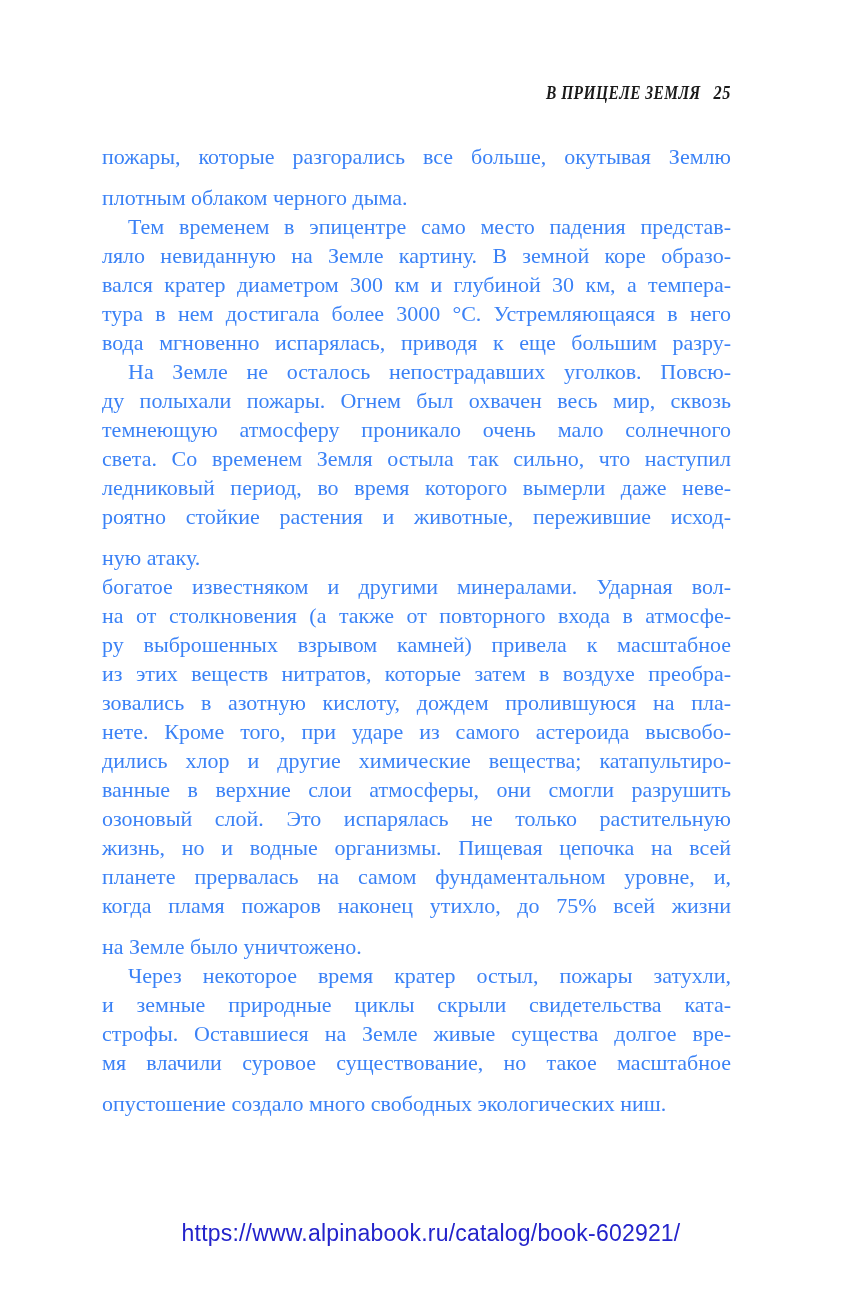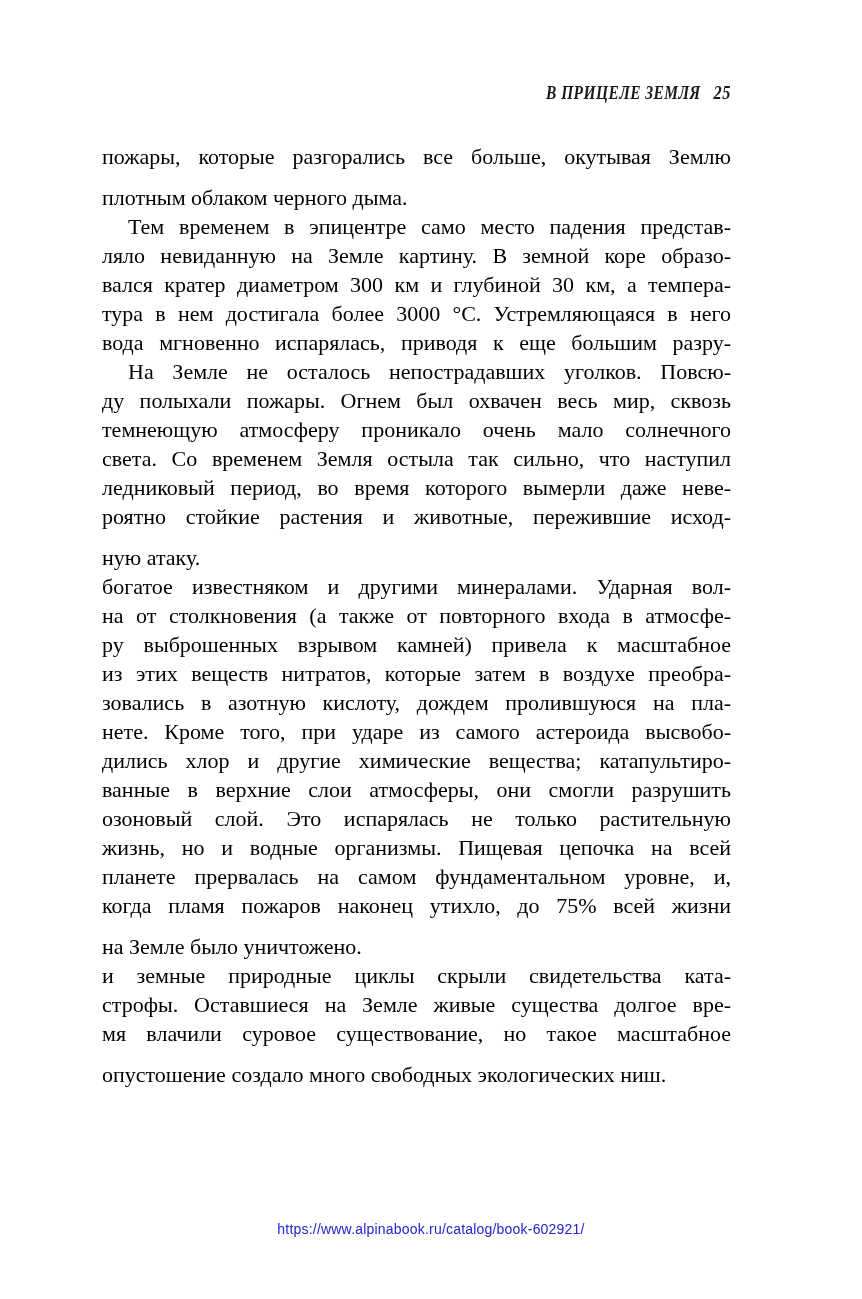--- a/index.html
+++ b/index.html
@@ -35,21 +35,21 @@
   }
   .running-header .page-num {
     margin-left: 15px;
     font-size: 19px;
   }
   .text-column {
     position: absolute;
     top: 142px;
     left: 102px;
     width: 629px;
-    color: #000000;
+    color: #3b82f6;
     font-family: "Liberation Serif", serif;
     font-size: 22px;
     line-height: 29px;
   }
   .para {
     margin: 0;
     padding: 0;
   }
   .line {
     text-align: justify;
@@ -67,21 +67,21 @@
   }
   .footer-link-wrap {
     position: absolute;
     top: 1220px;
     left: 0;
     width: 862px;
     text-align: center;
   }
   .footer-link {
     font-family: "Liberation Sans", sans-serif;
-    font-size: 14px;
+    font-size: 23px;
     color: #2323cb;
     text-decoration: none;
     letter-spacing: 0.2px;
   }
 </style>
 </head>
 <body>
 
 <div class="page">
 
@@ -120,20 +120,21 @@
         <div class="line">нете. Кроме того, при ударе из самого астероида высвобо-</div>
         <div class="line">дились хлор и другие химические вещества; катапультиро-</div>
         <div class="line">ванные в верхние слои атмосферы, они смогли разрушить</div>
         <div class="line">озоновый слой. Это испарялась не только растительную</div>
         <div class="line">жизнь, но и водные организмы. Пищевая цепочка на всей</div>
         <div class="line">планете прервалась на самом фундаментальном уровне, и,</div>
         <div class="line">когда пламя пожаров наконец утихло, до 75% всей жизни</div>
         <div class="line last">на Земле было уничтожено.</div>
       </div>
       <div class="para">
+        <div class="line indent">Через некоторое время кратер остыл, пожары затухли,</div>
         <div class="line">и земные природные циклы скрыли свидетельства ката-</div>
         <div class="line">строфы. Оставшиеся на Земле живые существа долгое вре-</div>
         <div class="line">мя влачили суровое существование, но такое масштабное</div>
         <div class="line last">опустошение создало много свободных экологических ниш.</div>
       </div>
     </div>
 
   <div class="footer-link-wrap">
     <a class="footer-link" href="#">https://www.alpinabook.ru/catalog/book-602921/</a>
   </div>

